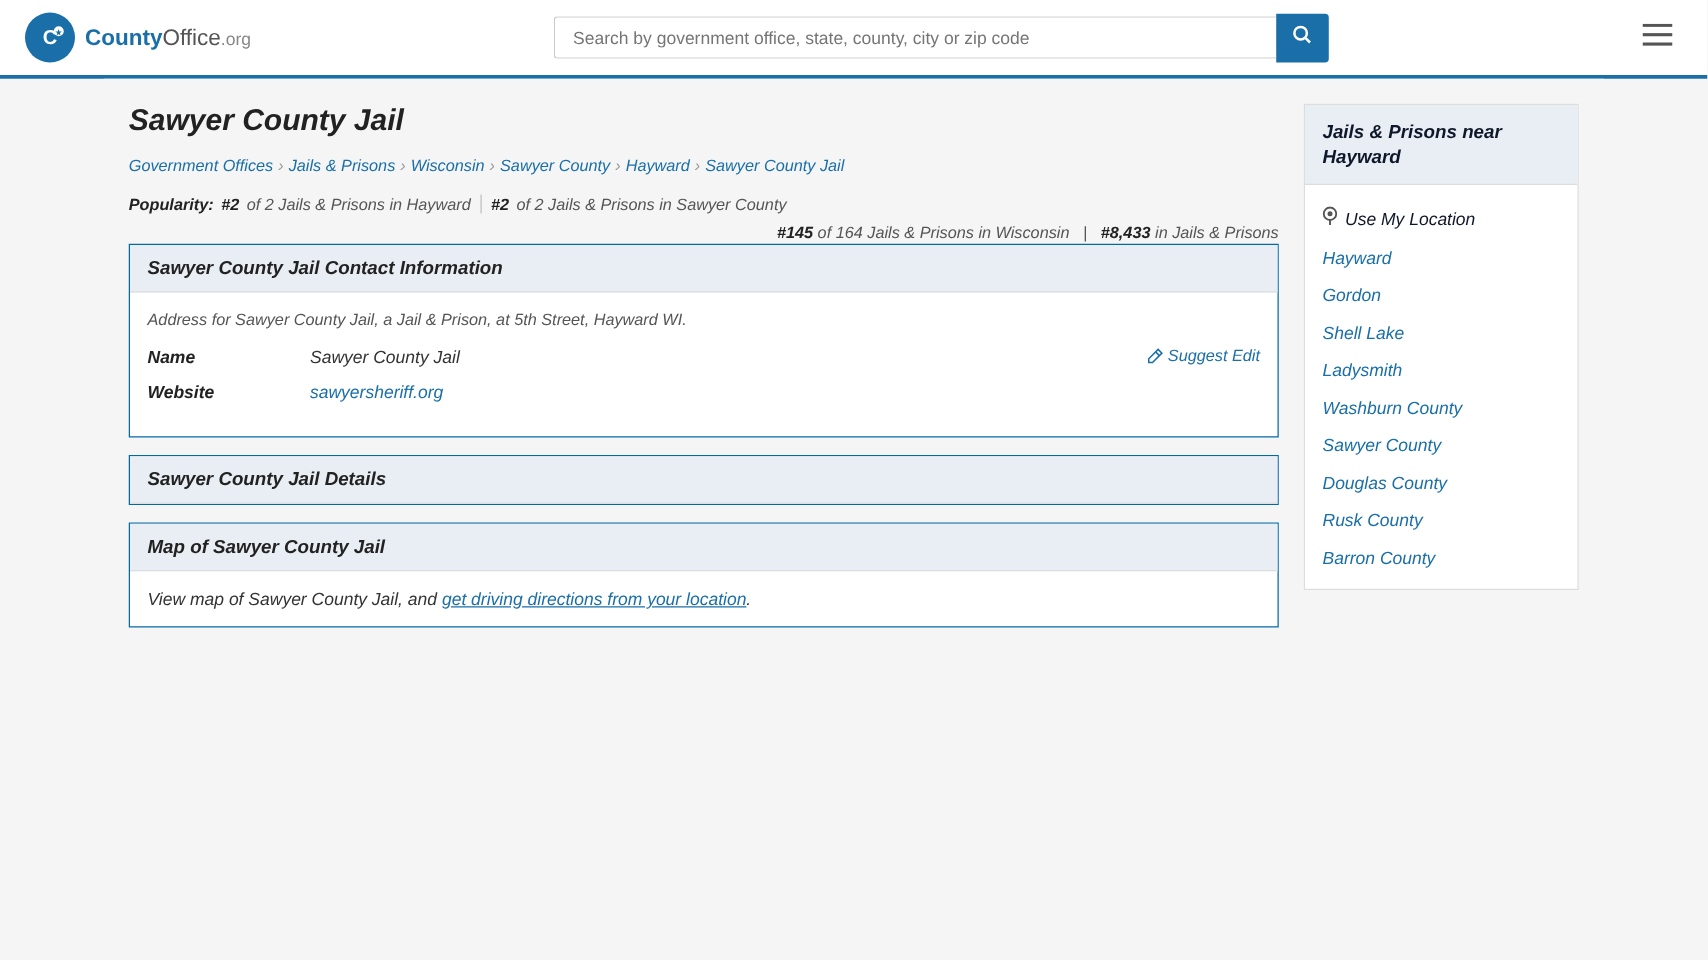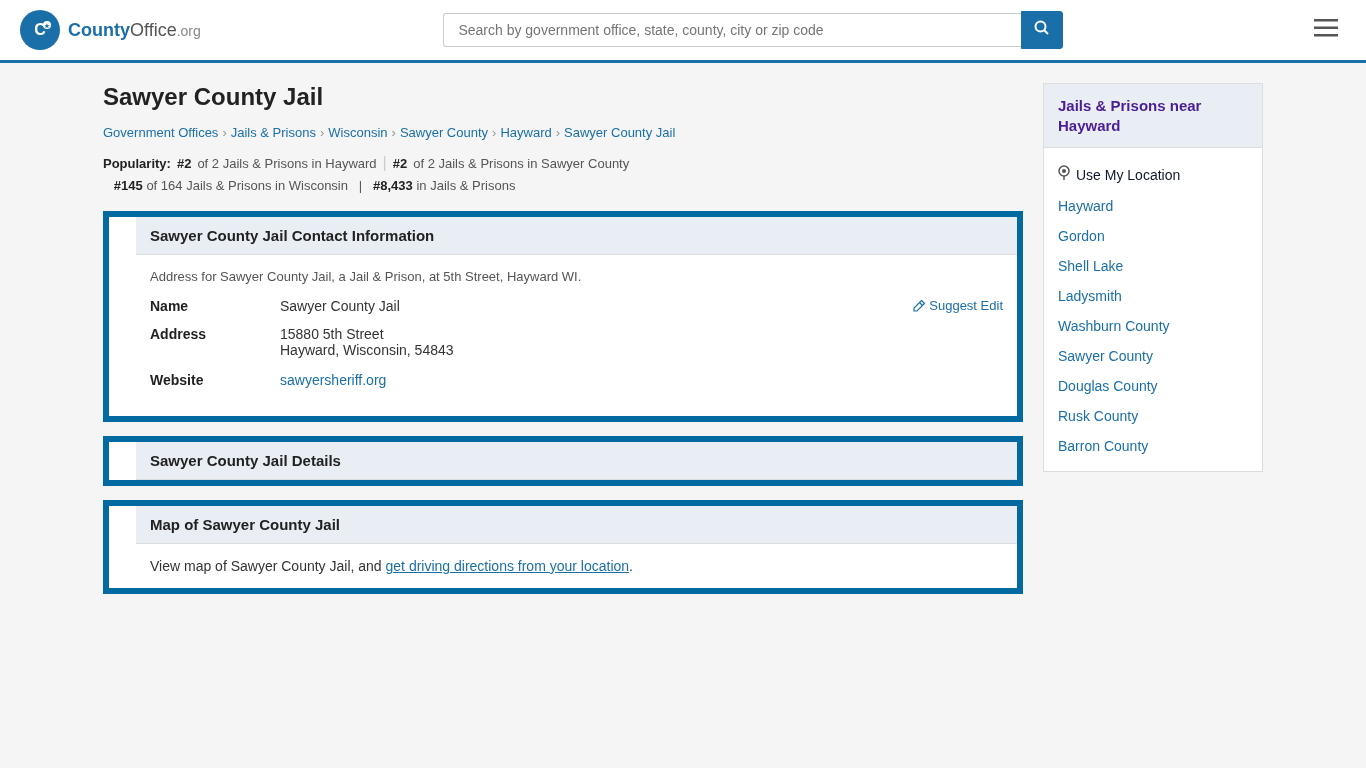--- a/index.html
+++ b/index.html
@@ -68,20 +68,21 @@
     }
 
     
     .main-wrapper {
       max-width: 1200px;
       margin: 0 auto;
       padding: 20px;
       display: flex;
       gap: 20px;
       background: #f5f5f5;
+      font-style: italic;
     }
     .content-area {
       flex: 1;
       min-width: 0;
     }
     .sidebar {
       width: 220px;
       flex-shrink: 0;
     }
 
@@ -118,29 +119,29 @@
       flex-wrap: wrap;
       align-items: center;
       gap: 6px;
     }
     .popularity-label { font-weight: bold; color: #222; }
     .pop-divider { color: #ccc; font-size: 16px; }
     .pop-number { font-weight: bold; color: #222; }
     .pop-row2 {
       font-size: 13px;
       color: #555;
-      margin-bottom: 18px;
+      margin-bottom: 2px;
+      text-align: right;
     }
 
     
     .section {
       background: #fff;
-      border: 6px solid #0369a1;
+      border: 1px solid #0369a1;
       margin-bottom: 14px;
-      padding-left: 27px;
     }
     .section-header {
       background: #e8eef3;
       padding: 10px 14px;
       font-size: 15px;
       font-weight: bold;
       color: #222;
       border-bottom: 1px solid #ddd;
     }
     .section-body {
@@ -189,21 +190,21 @@
     
     .sidebar-box {
       background: #fff;
       border: 1px solid #ddd;
     }
     .sidebar-header {
       background: #e8eef3;
       padding: 12px 14px;
       font-size: 15px;
       font-weight: bold;
-      color: #4c1d95;
+      color: #0f172a;
       border-bottom: 1px solid #ddd;
       line-height: 1.3;
     }
     .sidebar-body {
       padding: 10px 0;
     }
     .sidebar-item {
       padding: 7px 14px;
       font-size: 14px;
     }
@@ -315,27 +316,20 @@
           <div class="info-value">Sawyer County Jail</div>
           <a class="suggest-edit" href="#">
             <svg width="14" height="14" viewBox="0 0 14 14" fill="none">
               <path d="M9.5 1.5L12.5 4.5L5 12H2V9L9.5 1.5Z" stroke="#1a6fa8" stroke-width="1.2" fill="none"></path>
               <line x1="7.5" y1="3.5" x2="10.5" y2="6.5" stroke="#1a6fa8" stroke-width="1.2"></line>
             </svg>
             <span>Suggest Edit</span>
           </a>
         </div>
 
-        <div class="info-row">
-          <div class="info-label">Address</div>
-          <div class="info-value">
-            <div>15880 5th Street</div>
-            <div>Hayward, Wisconsin, 54843</div>
-          </div>
-        </div>
 
         <div class="info-row">
           <div class="info-label">Website</div>
           <div class="info-value">
             <a href="#">sawyersheriff.org</a>
           </div>
         </div>
       </div>
     </div>
 

